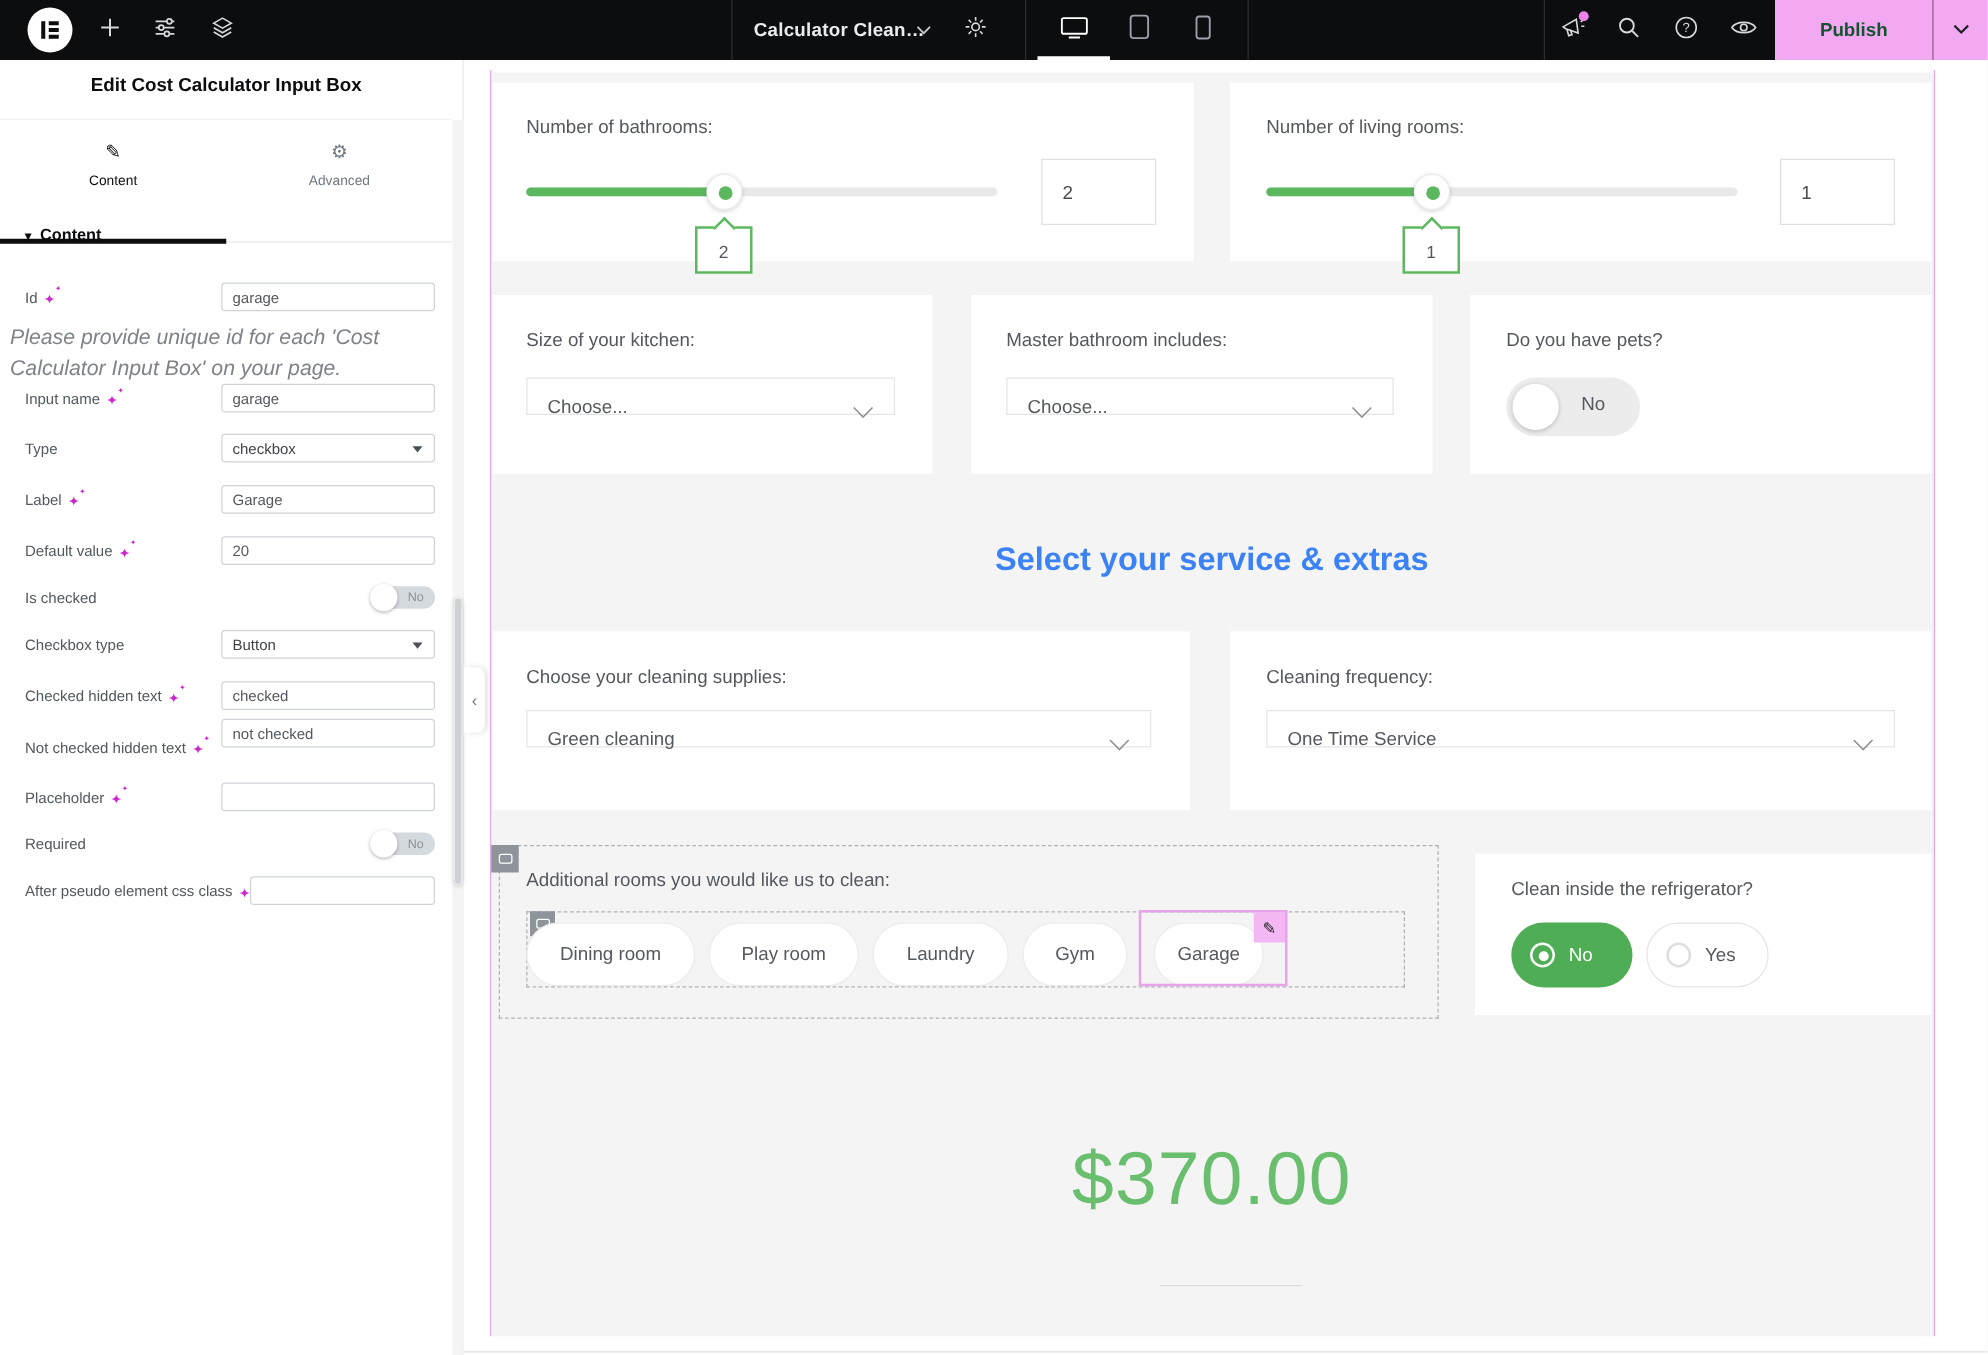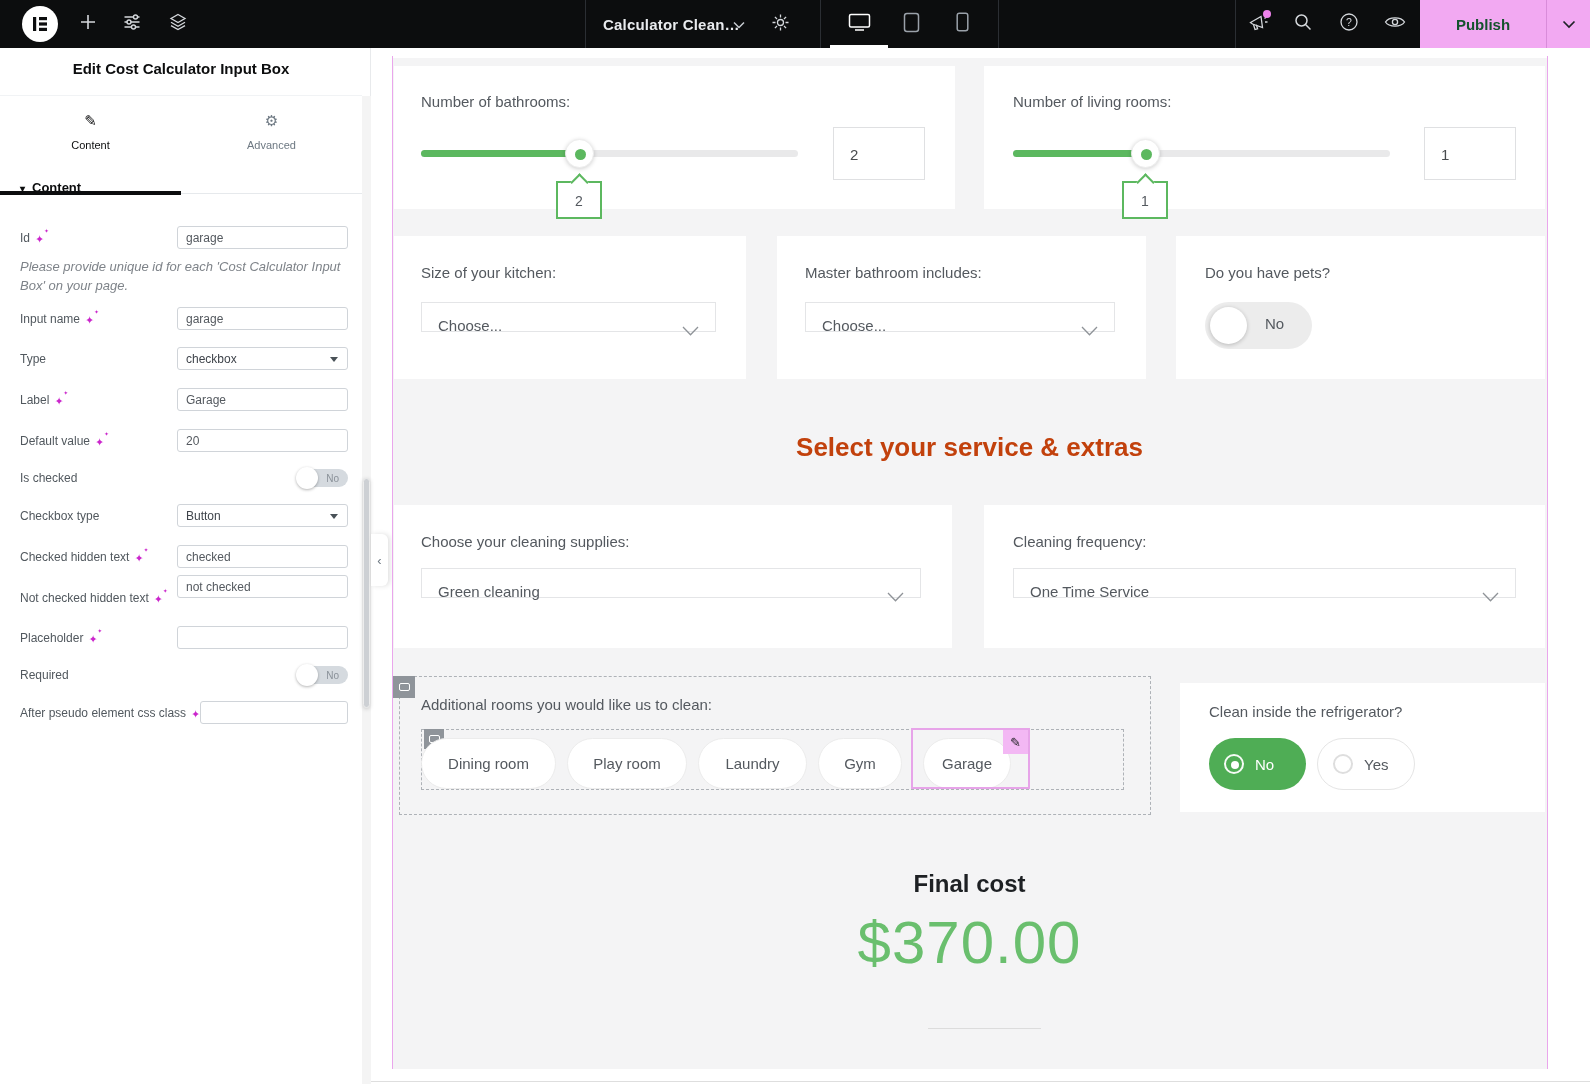--- a/index.html
+++ b/index.html
@@ -29,21 +29,21 @@
   .ptab-underline { position:absolute; left:0; top:95px; width:181px; height:4px; background:#0c0d0e; }
   .sec-head { position:absolute; left:20px; top:132px; font-size:13px; font-weight:700; color:#0c0d0e; cursor:pointer; }
   .sec-head .caret { font-size:10px; color:#0c0d0e; margin-right:7px; }
   .f-label { position:absolute; left:20px; font-size:12px; color:#51585e; white-space:nowrap; }
   .f-input { position:absolute; left:177px; width:171px; height:23px; border:1px solid #d0d4d9; border-radius:3px; background:#fff; font-family:"Liberation Sans",sans-serif; font-size:12px; color:#54595f; padding:0 8px; outline:none; }
   .f-select { position:absolute; left:177px; width:171px; height:23px; border:1px solid #d0d4d9; border-radius:3px; background:#fff; font-size:12px; color:#3f444b; padding:4px 8px 0 8px; cursor:pointer; }
   .f-select .arr { position:absolute; right:9px; top:9px; width:0; height:0; border-left:4px solid transparent; border-right:4px solid transparent; border-top:5px solid #495157; }
   .f-toggle { position:absolute; left:297px; width:51px; height:18px; border-radius:10px; background:#d5dadf; cursor:pointer; }
   .f-toggle .knob { position:absolute; left:-1px; top:-2px; width:22px; height:22px; border-radius:50%; background:#fff; box-shadow:0 1px 3px rgba(0,0,0,.3); }
   .f-toggle .t-lbl { position:absolute; right:9px; top:4px; font-size:10px; color:#8a9199; }
-  .help-txt { position:absolute; left:20px; top:258px; width:332px; font-size:13px; font-style:italic; color:#7e8389; line-height:1.45; }
+  .help-txt { position:absolute; left:8px; top:258px; width:332px; font-size:17px; font-style:italic; color:#7e8389; line-height:1.45; }
   .ai-ic { display:inline-block; position:relative; width:14px; height:13px; vertical-align:-2px; margin-left:5px; }
   .ai-ic .s1 { position:absolute; left:0; bottom:-2px; font-size:11px; color:#cb26cc; }
   .ai-ic .s2 { position:absolute; right:0; top:-4px; font-size:6px; color:#cb26cc; }
   .pscroll { position:absolute; left:362px; top:48px; width:9px; height:1036px; background:#f4f4f4; }
   .pscroll .thumb { position:absolute; left:1px; top:382px; width:7px; height:230px; border-radius:4px; background:#cdd0d4; }
   .collapse-tab { position:absolute; left:371px; top:534px; width:17px; height:52px; background:#fff; border-radius:0 6px 6px 0; box-shadow:2px 0 5px rgba(0,0,0,.12); display:flex; align-items:center; justify-content:center; font-size:13px; color:#6d7882; cursor:pointer; }
 
   
   .preview-bg { position:absolute; left:392px; top:58px; width:1155px; height:1011px; background:#f4f4f5; }
   .pink-line { position:absolute; top:56px; width:1px; height:1013px; background:#eaa6ec; }
@@ -55,21 +55,21 @@
   .track { position:absolute; height:7px; border-radius:4px; background:#e9e9ea; }
   .track .fill { position:absolute; left:0; top:0; height:7px; border-radius:4px; background:#5cb85f; }
   .thumb { position:absolute; top:-11px; width:29px; height:29px; border-radius:50%; background:#fff; border:1px solid #ededed; box-shadow:0 1px 4px rgba(0,0,0,.18); cursor:pointer; }
   .thumb .dot { position:absolute; left:9px; top:9px; width:11px; height:11px; border-radius:50%; background:#5cb85f; }
   .val-box { position:absolute; width:92px; height:53px; border:1px solid #dfe0e2; background:#fff; font-size:15px; color:#494c4f; padding-left:16px; line-height:53px; }
   .tip { position:absolute; width:46px; height:38px; background:#fff; border:2px solid #5cb85f; text-align:center; line-height:36px; font-size:14px; color:#54595f; }
   .tip::before { content:""; position:absolute; left:50%; top:-7px; margin-left:-6px; width:11px; height:11px; background:#fff; border-left:2px solid #5cb85f; border-top:2px solid #5cb85f; transform:rotate(45deg); }
   .big-toggle { position:absolute; width:107px; height:47px; border-radius:24px; background:#ececec; cursor:pointer; }
   .big-toggle .knob { position:absolute; left:5px; top:5px; width:37px; height:37px; border-radius:50%; background:#fff; box-shadow:0 1px 4px rgba(0,0,0,.22); }
   .big-toggle .t-lbl { position:absolute; left:60px; top:13px; font-size:15px; color:#54595f; }
-  .svc-heading { position:absolute; left:392px; top:432px; width:1155px; text-align:center; font-size:26px; font-weight:600; color:#c2410c; }
+  .svc-heading { position:absolute; left:392px; top:432px; width:1155px; text-align:center; font-size:26px; font-weight:600; color:#3b82f6; }
   .pill { position:absolute; top:738px; height:51px; border:1px solid #ececec; border-radius:26px; background:#fff; text-align:center; font-size:15px; color:#54595f; line-height:49px; cursor:pointer; }
   .dashed-box { position:absolute; border:1px dashed #aeb2b7; }
   .drag-handle { position:absolute; background:#8f949a; display:flex; align-items:center; justify-content:center; cursor:grab; }
   .drag-handle .glyph { width:11px; height:8px; border:1.5px solid #fff; border-radius:2px; }
   .widget-sel { position:absolute; left:911px; top:728px; width:119px; height:61px; border:2px solid #e7a4e9; }
   .widget-sel .edit { position:absolute; right:0; top:0; width:25px; height:24px; background:#f3b8f4; display:flex; align-items:center; justify-content:center; font-size:13px; color:#1b1d1f; cursor:pointer; }
   .radio-pill { position:absolute; top:738px; height:52px; border-radius:26px; display:flex; align-items:center; cursor:pointer; font-size:15px; }
   .radio-ring { width:20px; height:20px; border-radius:50%; margin:0 11px 0 15px; position:relative; }
   .radio-ring .rdot { position:absolute; left:5px; top:5px; width:8px; height:8px; border-radius:50%; background:#fff; }
   .final-label { position:absolute; left:392px; top:870px; width:1155px; text-align:center; font-size:24px; font-weight:600; color:#1d2023; }
@@ -366,18 +366,17 @@
     <span class="radio-ring" style="border:2px solid rgba(255,255,255,.95);">
         <span class="rdot"></span>
       </span>
     <span>No</span>
   </div>
   <div class="radio-pill" style="left:1317px;width:98px;background:#fff;border:1px solid #e5e5e5;color:#54595f;">
     <span class="radio-ring" style="border:2px solid #dedede;"></span>
     <span>Yes</span>
   </div>
 
-  <div class="final-label">Final cost</div>
   <div class="final-price">$370.00</div>
   <div class="final-div"></div>
 
   <div class="abs" style="left:371px;top:1081px;width:1219px;height:1px;background:#dedede;"></div>
 </div>
 
 </body></html>

